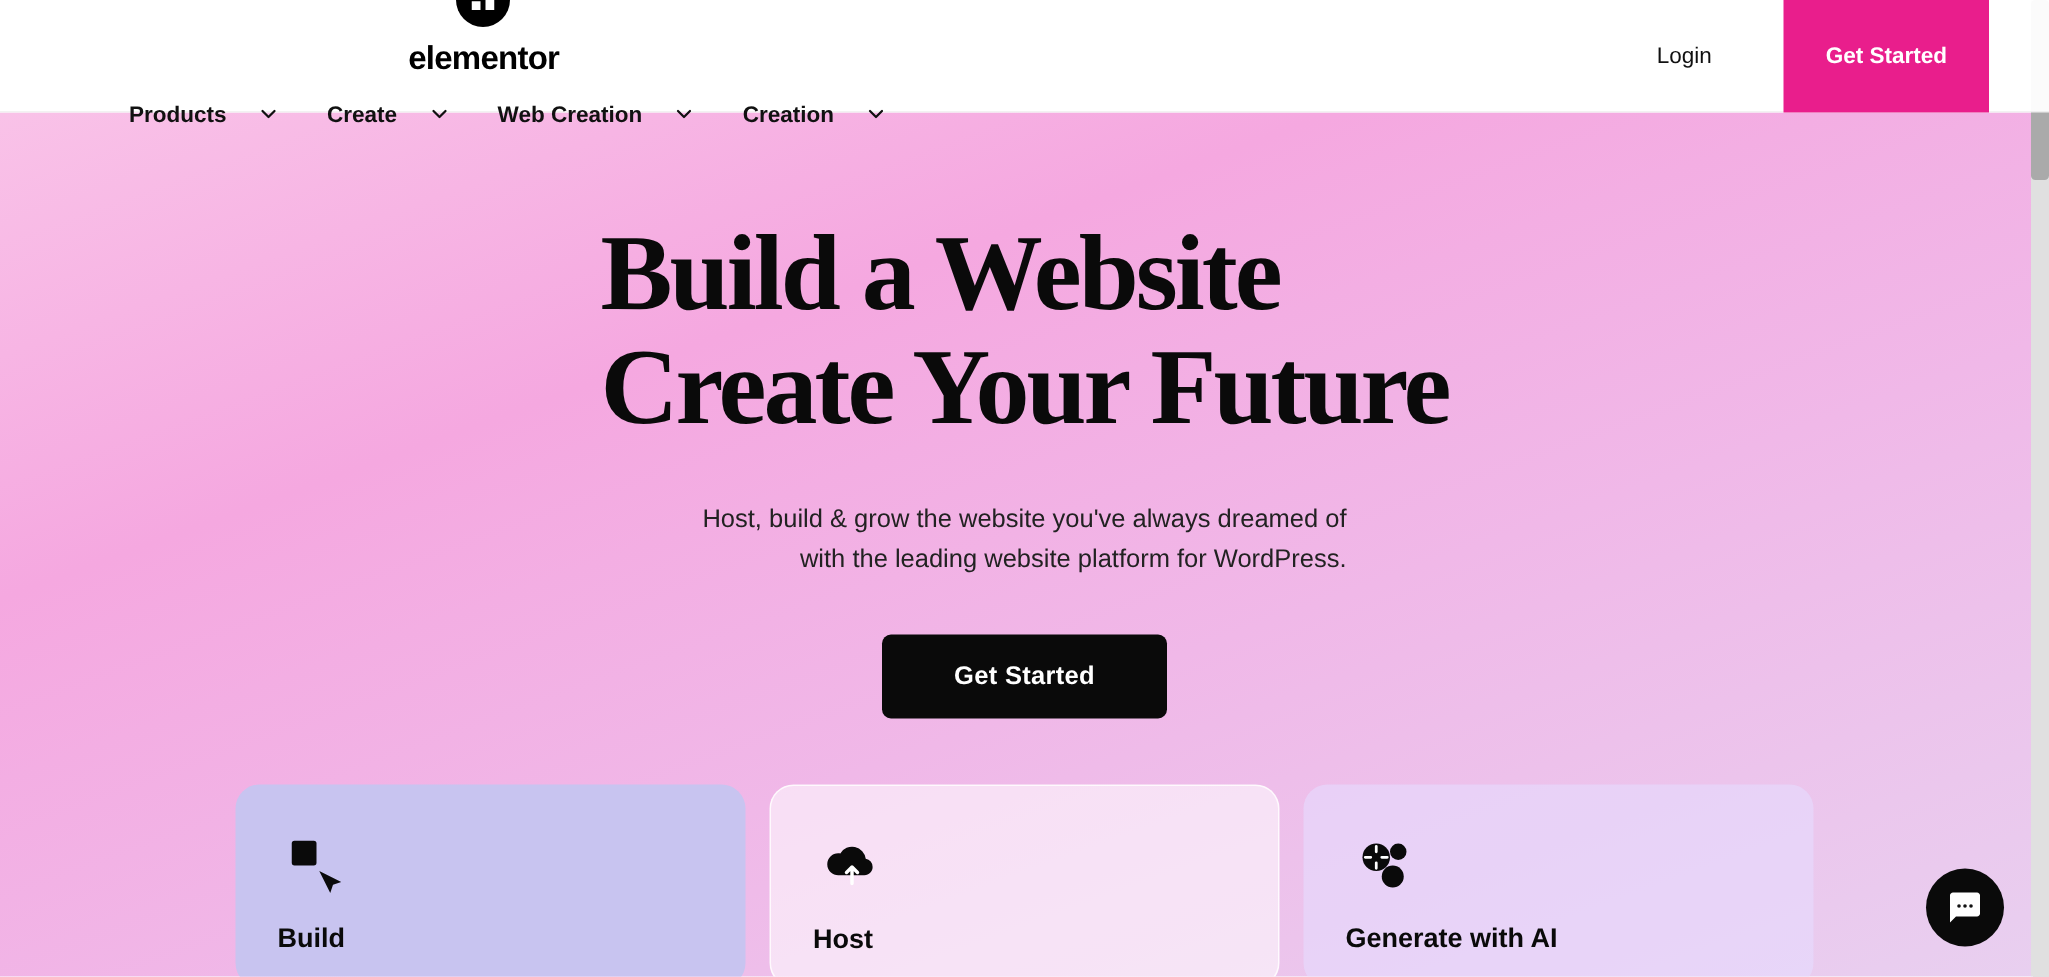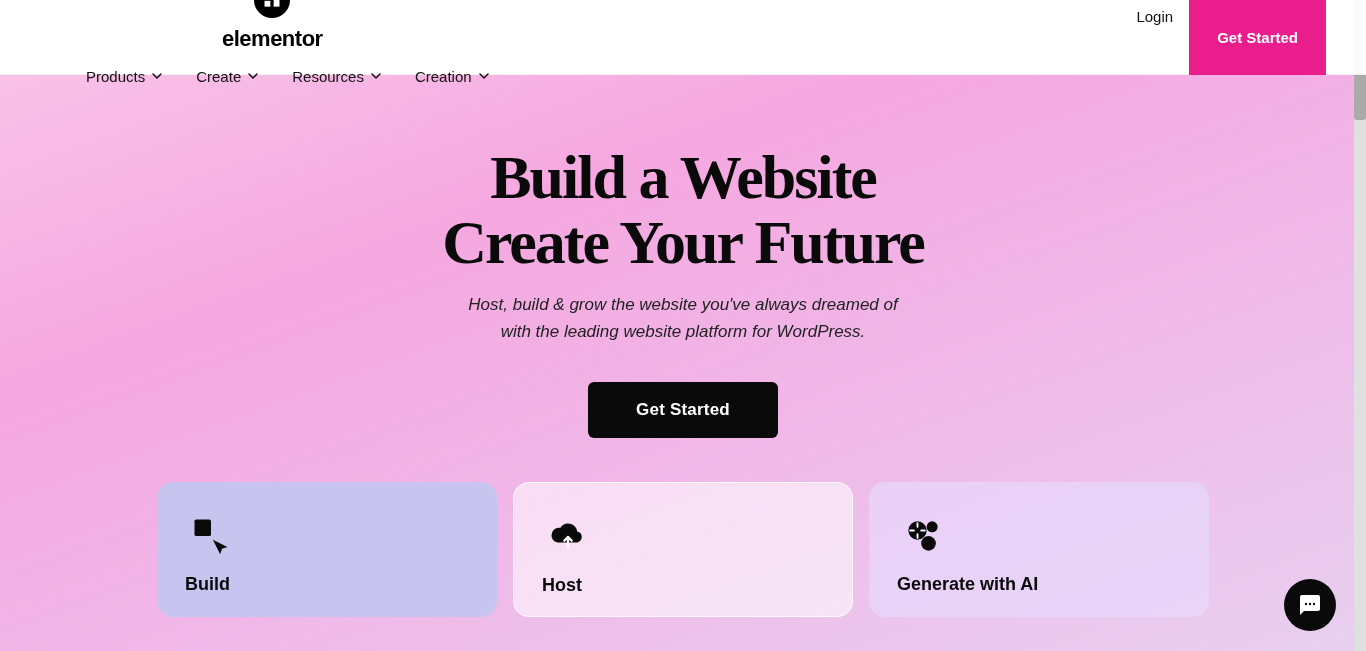--- a/index.html
+++ b/index.html
@@ -57,42 +57,42 @@
     .nav-links {
       display: flex;
       align-items: center;
       gap: 4px;
       margin-left: 32px;
     }
 
     .nav-item {
       display: flex;
       align-items: center;
-      gap: 5px;
+      gap: 21px;
       padding: 8px 14px;
       font-size: 15px;
-      font-weight: 400;
+      font-weight: 700;
       color: #111;
       cursor: pointer;
       border-radius: 6px;
       transition: background 0.15s;
     }
 
     .chevron-icon {
       width: 14px;
       height: 14px;
       display: inline-flex;
       align-items: center;
       justify-content: center;
     }
 
     .navbar-right {
       display: flex;
-      align-items: flex-start;
-      gap: 0;
+      align-items: center;
+      gap: 32px;
     }
 
     .login-btn {
       font-size: 15px;
       font-weight: 500;
       color: #111;
       cursor: pointer;
       padding: 8px 16px;
     }
 
@@ -116,38 +116,37 @@
       background: linear-gradient(160deg, #f9c2e8 0%, #f5a8e0 30%, #f0b8e8 60%, #e8d0f0 100%);
       min-height: 576px;
       display: flex;
       flex-direction: column;
       align-items: center;
       padding-top: 70px;
       overflow: hidden;
     }
 
     .hero-title {
-      text-align: center;
-      font-size: 62px;
+      text-align: left;
+      font-size: 72px;
       font-weight: 900;
       color: #0a0a0a;
       line-height: 1.05;
       letter-spacing: -2px;
       font-family: Georgia, 'Times New Roman', serif;
       max-width: 900px;
     }
 
     .hero-subtitle {
-      margin-top: 16px;
-      text-align: center;
+      margin-top: 36px;
+      text-align: right;
       font-size: 17px;
       color: #222;
       line-height: 1.6;
       max-width: 520px;
-      font-style: italic;
     }
 
     .hero-cta {
       margin-top: 36px;
       background: #0a0a0a;
       color: #fff;
       font-size: 17px;
       font-weight: 600;
       padding: 18px 48px;
       border: none;
@@ -273,21 +272,21 @@
       </div>
       <div class="nav-item">
         <span>Create</span>
         <span class="chevron-icon">
           <svg viewBox="0 0 14 14" fill="none" xmlns="http://www.w3.org/2000/svg" width="14" height="14">
             <path d="M3 5l4 4 4-4" stroke="#111" stroke-width="1.5" stroke-linecap="round" stroke-linejoin="round"></path>
           </svg>
         </span>
       </div>
       <div class="nav-item">
-        <span>Resources</span>
+        <span>Web Creation</span>
         <span class="chevron-icon">
           <svg viewBox="0 0 14 14" fill="none" xmlns="http://www.w3.org/2000/svg" width="14" height="14">
             <path d="M3 5l4 4 4-4" stroke="#111" stroke-width="1.5" stroke-linecap="round" stroke-linejoin="round"></path>
           </svg>
         </span>
       </div>
       <div class="nav-item">
         <span>Creation</span>
         <span class="chevron-icon">
           <svg viewBox="0 0 14 14" fill="none" xmlns="http://www.w3.org/2000/svg" width="14" height="14">

